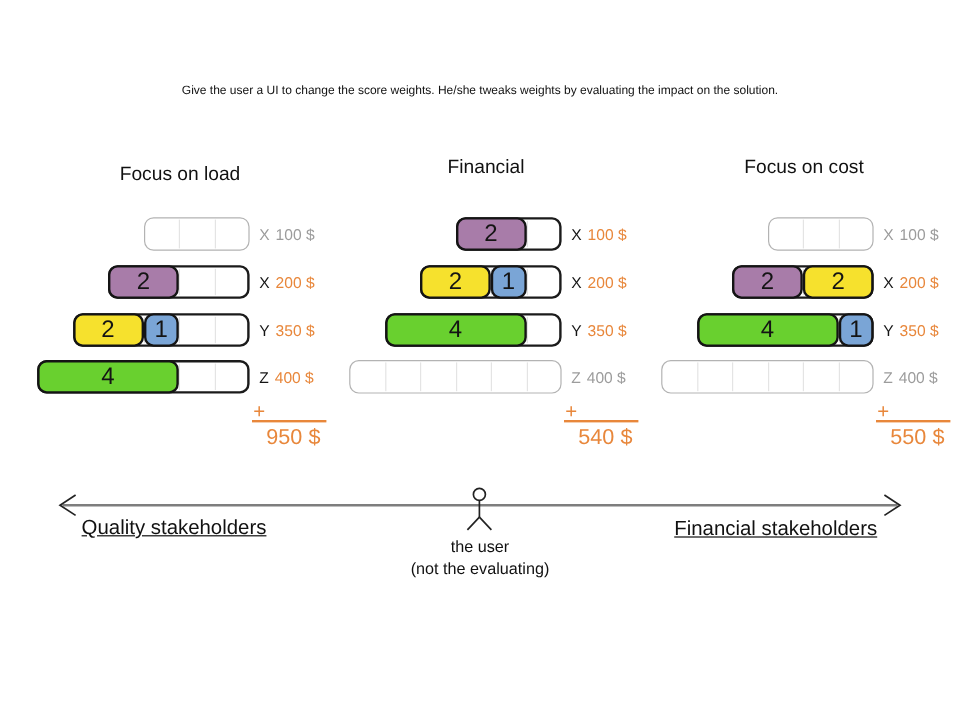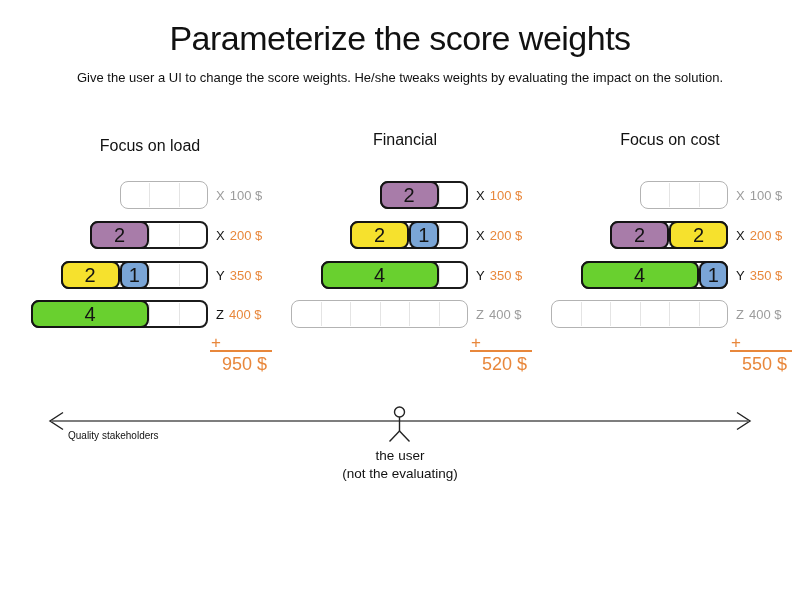--- a/index.html
+++ b/index.html
@@ -1,48 +1,47 @@
 <!DOCTYPE html>
 <html><head>
 <meta charset="utf-8">
 <style>
   html,body{margin:0;padding:0;background:#fff;}
   .stage{position:relative;width:800px;height:600px;background:#ffffff;overflow:hidden;
          font-family:"Liberation Sans",sans-serif;color:#111;}
   .page-title{position:absolute;top:19px;left:0;width:100%;text-align:center;
               font-size:34px;font-weight:400;letter-spacing:-0.5px;}
-  .page-subtitle{position:absolute;top:70px;left:0;width:100%;text-align:center;font-size:13px;}
+  .page-subtitle{position:absolute;top:70px;left:0;width:100%;text-align:center;font-size:10px;}
   .col-title{position:absolute;transform:translateX(-50%);font-size:16px;white-space:nowrap;}
   .row-box{position:absolute;background:#fff;border:2px solid #1b1b1b;border-radius:8px;
            box-sizing:border-box;}
   .row-box.inactive{border:1px solid #b3b3b3;}
   .sep{position:absolute;top:1px;bottom:1px;width:1px;background:#e4e4e4;}
   .block{position:absolute;box-sizing:border-box;border:2px solid #141414;border-radius:8px;
          display:flex;align-items:center;justify-content:center;font-size:20px;color:#141414;}
   .row-label{position:absolute;display:flex;align-items:center;font-size:13px;white-space:nowrap;}
   .row-label .letter{color:#141414;margin-right:5px;}
   .row-label .amount{color:#e8873b;}
   .row-label.inactive .letter,.row-label.inactive .amount{color:#9c9c9c;}
   .sum-plus{position:absolute;color:#e8873b;font-size:17px;line-height:1;}
   .sum-line{position:absolute;height:2px;background:#e8873b;}
   .sum-total{position:absolute;color:#e8873b;font-size:18px;text-align:right;
              box-sizing:border-box;padding-right:5px;}
   .axis-svg{position:absolute;left:0;top:0;}
-  .axis-label{position:absolute;font-size:10px;white-space:nowrap;}
+  .axis-label{position:absolute;font-size:17px;white-space:nowrap;text-decoration:underline;}
   .axis-label.left{left:68px;top:430px;}
   .axis-label.right{right:69px;top:431px;}
   .figure-caption{position:absolute;transform:translateX(-50%);font-size:13.5px;
                   text-align:center;white-space:nowrap;}
 </style>
 </head>
 <body>
 
 <div class="stage">
 
-  <div class="page-title">Parameterize the score weights</div>
   <div class="page-subtitle">Give the user a UI to change the score weights. He/she tweaks weights by evaluating the impact on the solution.</div>
 
   <div id="columns-root">
       <div class="col-title" style="left:150px;top:137px;">Focus on load</div>
       <div class="row-box inactive" style="left:119.5px;top:181px;width:88.5px;height:28px;">
         <div class="sep" style="left:28.5px;"></div>
         <div class="sep" style="left:58px;"></div>
       </div>
       <div class="row-label inactive" style="left:216px;top:181px;height:28px;">
         <div class="letter" style="position: static;">X</div>
@@ -123,21 +122,21 @@
         <div class="sep" style="left:87.5px;"></div>
         <div class="sep" style="left:117px;"></div>
         <div class="sep" style="left:146.5px;"></div>
       </div>
       <div class="row-label inactive" style="left:476px;top:300px;height:28px;">
         <div class="letter" style="position: static;">Z</div>
         <div class="amount" style="position: static;">400 $</div>
       </div>
       <div class="sum-plus" style="left:471px;top:334px;">+</div>
       <div class="sum-line" style="left:470px;top:350px;width:62px;"></div>
-      <div class="sum-total" style="left:470px;top:354px;width:62px;">520 $</div>
+      <div class="sum-total" style="left:470px;top:354px;width:62px;">540 $</div>
       <div class="col-title" style="left:670px;top:131px;">Focus on cost</div>
       <div class="row-box inactive" style="left:639.5px;top:181px;width:88.5px;height:28px;">
         <div class="sep" style="left:28.5px;"></div>
         <div class="sep" style="left:58px;"></div>
       </div>
       <div class="row-label inactive" style="left:736px;top:181px;height:28px;">
         <div class="letter" style="position: static;">X</div>
         <div class="amount" style="position: static;">100 $</div>
       </div>
       <div class="row-box" style="left:610px;top:221px;width:118px;height:28px;">
@@ -185,17 +184,18 @@
     <path d="M737,412.5 L750,421 L737,429.5" fill="none" stroke="#222" stroke-width="1.4"></path>
     <g stroke="#222" stroke-width="1.4" fill="none">
       <circle cx="399.5" cy="412" r="5" fill="#ffffff"></circle>
       <line x1="399.5" y1="417" x2="399.5" y2="431"></line>
       <line x1="399.5" y1="431" x2="389.5" y2="441.5"></line>
       <line x1="399.5" y1="431" x2="409.5" y2="441.5"></line>
     </g>
   </svg>
 
   <div class="axis-label left">Quality stakeholders</div>
+  <div class="axis-label right">Financial stakeholders</div>
 
   <div class="figure-caption" style="left:400px;top:448px;">the user</div>
   <div class="figure-caption" style="left:400px;top:466px;">(not the evaluating)</div>
 
 </div>
 
 </body></html>

